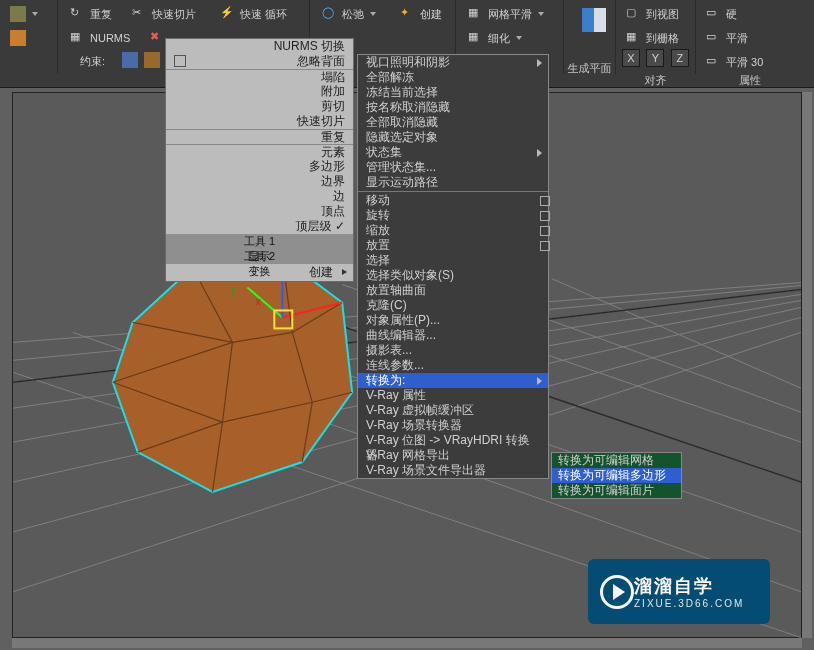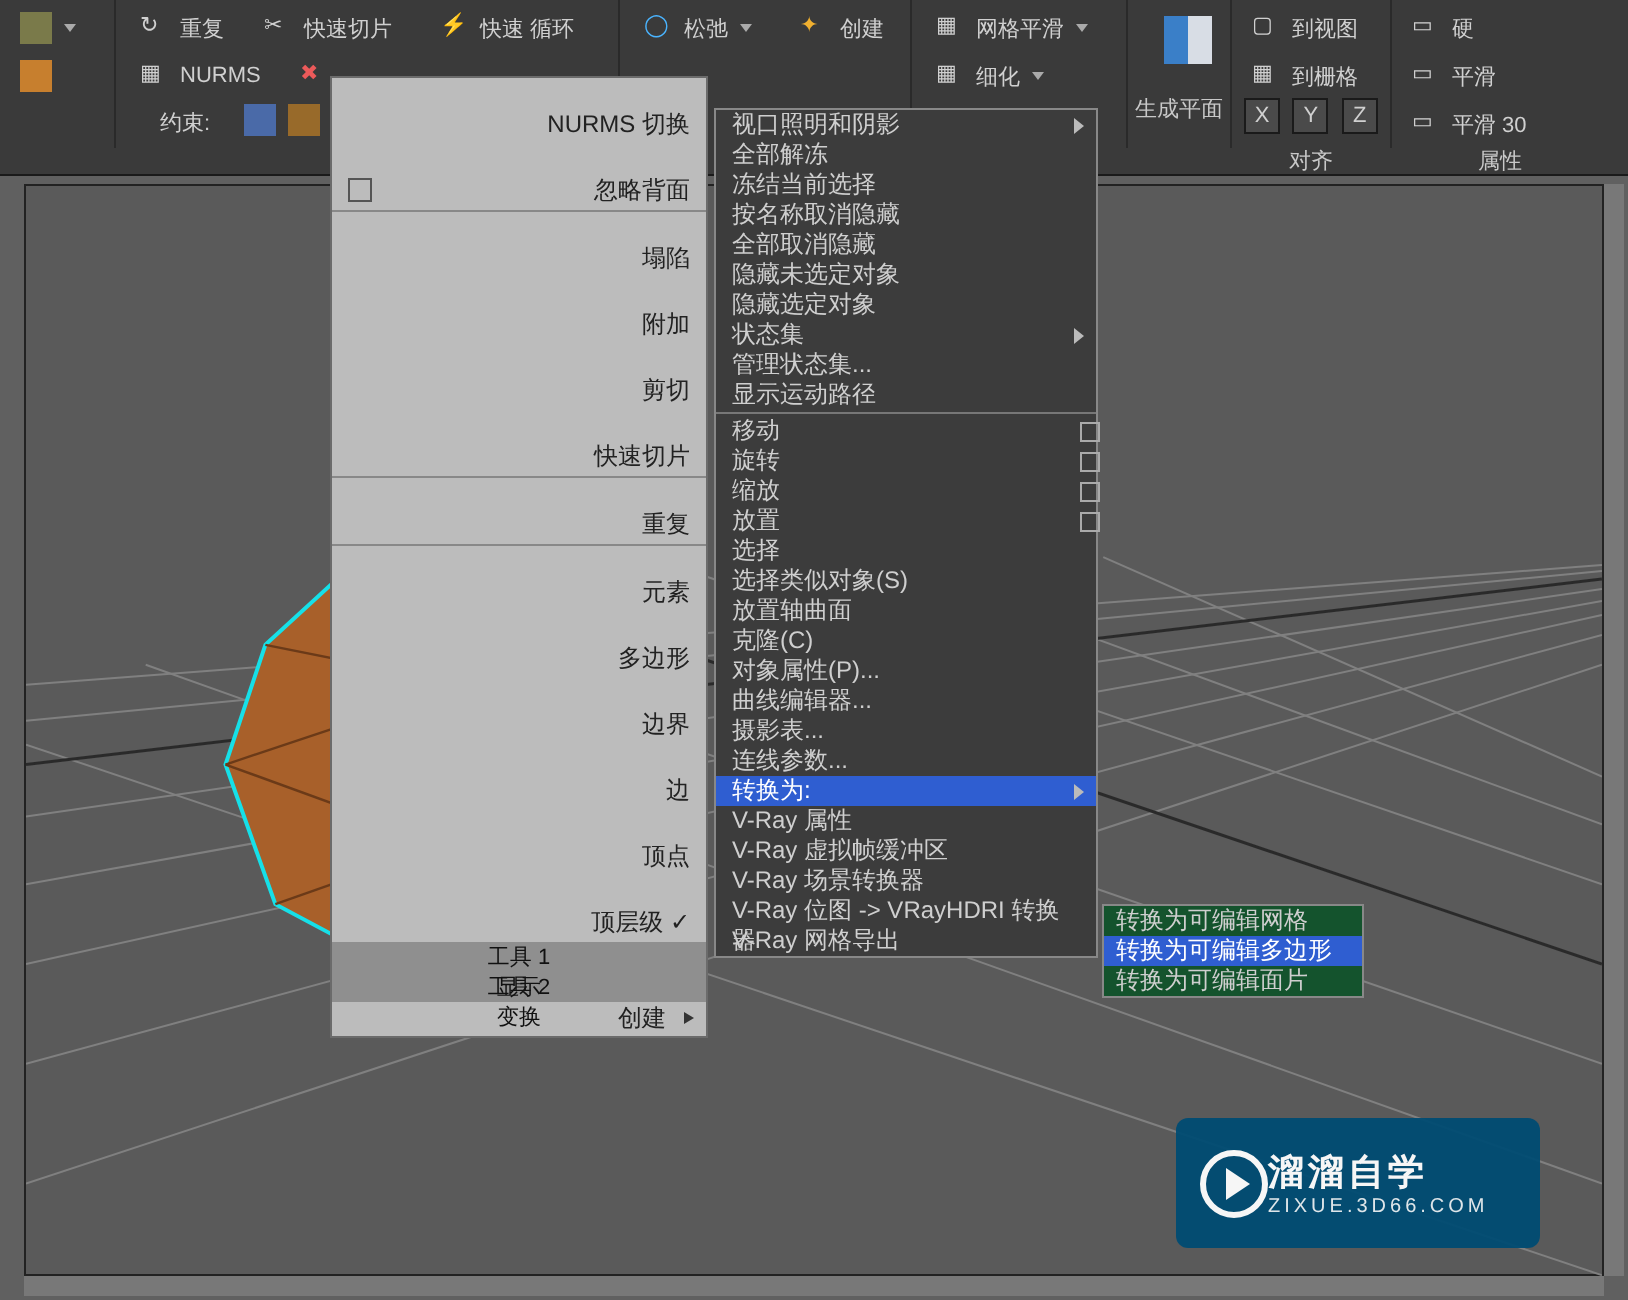--- a/index.html
+++ b/index.html
@@ -14,21 +14,21 @@
   .dropdown-arrow { width: 0; height: 0; border-left: 3px solid transparent; border-right: 3px solid transparent; border-top: 4px solid #aaa; display:inline-block; margin-left:2px;}
   .axis-btn { display:inline-flex; align-items:center; justify-content:center; width:18px; height:18px; background:#4a4a4a; border:1px solid #1a1a1a; color:#d0d0d0; font-size:11px; margin-right:2px; }
 
   
   .viewport { position: absolute; left: 12px; top: 92px; width: 790px; height: 546px; background: #5a5a5a; border: 1px solid #222; }
   .scroll-x { position: absolute; left: 12px; top: 638px; width: 790px; height: 10px; background: #787878; }
   .scroll-y { position: absolute; left: 802px; top: 92px; width: 10px; height: 546px; background: #787878; }
 
   
   .edit-menu { position: absolute; left: 165px; top: 38px; width: 189px; background: #bcbcbc; border: 1px solid #6b6b6b; font-size: 12px; color: #222; }
-  .edit-menu .row { height: 15px; line-height: 15px; padding: 16px 8px; text-align: right; border-bottom:1px solid transparent;}
+  .edit-menu .row { height: 15px; line-height: 15px; padding: 0 8px; text-align: right; border-bottom:1px solid transparent;}
   .edit-menu .row.sep { border-top: 1px solid #888; }
   .edit-menu .row .check { float:left; width:12px; height:12px; border:1px solid #555; margin-top:1px; }
   .edit-menu .toolrow { display:flex; align-items:center; height:15px; background:#8f8f8f; color:#111; font-size:11px; padding:0 6px; justify-content:space-between;flex-direction:column;}
   .edit-menu .sq { width:12px; height:12px; background:#3a66ff; display:inline-block; }
   .edit-menu .create-row { height:17px; line-height:17px; text-align:right; padding:0 20px 0 8px; position:relative; }
   .edit-menu .create-row::after { content:""; position:absolute; right:6px; top:5px; border-top:3px solid transparent; border-bottom:3px solid transparent; border-left:5px solid #333; }
 
   
   .ctx { position: absolute; left: 357px; top: 54px; width: 192px; background: #3c3c3c; border: 1px solid #888; font-size: 12px; color: #cfcfcf; }
   .ctx .item { height: 15px; line-height: 15px; padding: 0 8px; position: relative; cursor:pointer; }
@@ -186,21 +186,21 @@
         <span class="icon">▦</span>
         <span>细化</span>
         <span class="dropdown-arrow"></span>
       </div>
   </div>
 
   <div class="ribbon-group" style="left:564px; width:52px;">
     <div class="rb-item" style="left:14px; top:6px;">
         <span class="icon" style="width:24px;height:24px;background:linear-gradient(90deg,#3a7fc8 50%,#d8dde5 50%);"></span>
       </div>
-    <div class="ribbon-label" style="bottom:13px; line-height:12px;">生成平面</div>
+    <div class="ribbon-label" style="bottom:0; line-height:12px;">生成平面</div>
   </div>
 
   <div class="ribbon-group" style="left:616px; width:80px;">
     <div class="rb-item" style="left:6px; top:4px;">
         <span class="icon">▢</span>
         <span>到视图</span>
       </div>
     <div class="rb-item" style="left:6px; top:28px;">
         <span class="icon">▦</span>
         <span>到栅格</span>
@@ -256,21 +256,20 @@
     </div>
   <div class="create-row"><span>创建</span></div>
 </div>
 
 <div class="ctx" id="ctx">
     <div class="item sub">视口照明和阴影</div>
     <div class="item">全部解冻</div>
     <div class="item">冻结当前选择</div>
     <div class="item">按名称取消隐藏</div>
     <div class="item">全部取消隐藏</div>
-    <div class="item">隐藏未选定对象</div>
     <div class="item">隐藏选定对象</div>
     <div class="item sub">状态集</div>
     <div class="item">管理状态集...</div>
     <div class="item">显示运动路径</div>
     <div class="sep"></div>
     <div class="item checked">移动</div>
     <div class="item checked">旋转</div>
     <div class="item checked">缩放</div>
     <div class="item checked">放置</div>
     <div class="item">选择</div>
@@ -280,20 +279,21 @@
     <div class="item">对象属性(P)...</div>
     <div class="item">曲线编辑器...</div>
     <div class="item">摄影表...</div>
     <div class="item">连线参数...</div>
     <div class="item sub hl">转换为:</div>
     <div class="item">V-Ray 属性</div>
     <div class="item">V-Ray 虚拟帧缓冲区</div>
     <div class="item">V-Ray 场景转换器</div>
     <div class="item">V-Ray 位图 -&gt; VRayHDRI 转换器</div>
     <div class="item">V-Ray 网格导出</div>
+    <div class="item">V-Ray 场景文件导出器</div>
   </div>
 
 <div class="subctx" id="subctx">
     <div class="item">转换为可编辑网格</div>
     <div class="item hl">转换为可编辑多边形</div>
     <div class="item">转换为可编辑面片</div>
   </div>
 
 <div class="watermark">
   <div class="play"></div>

